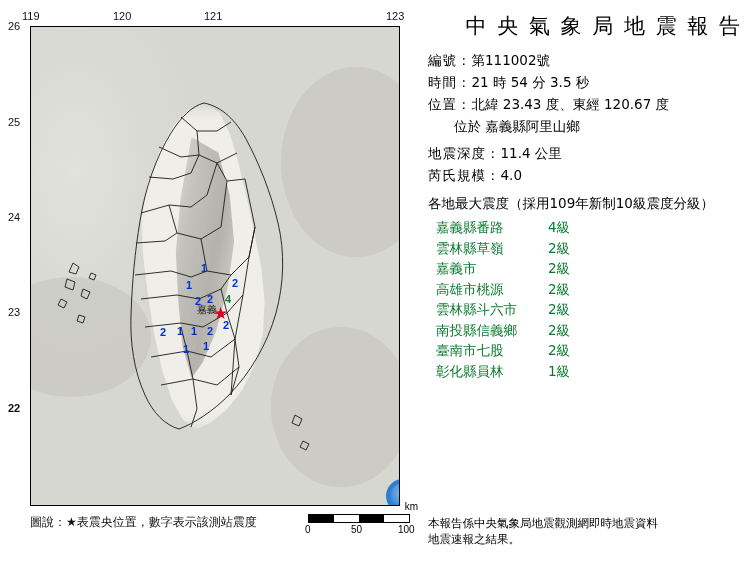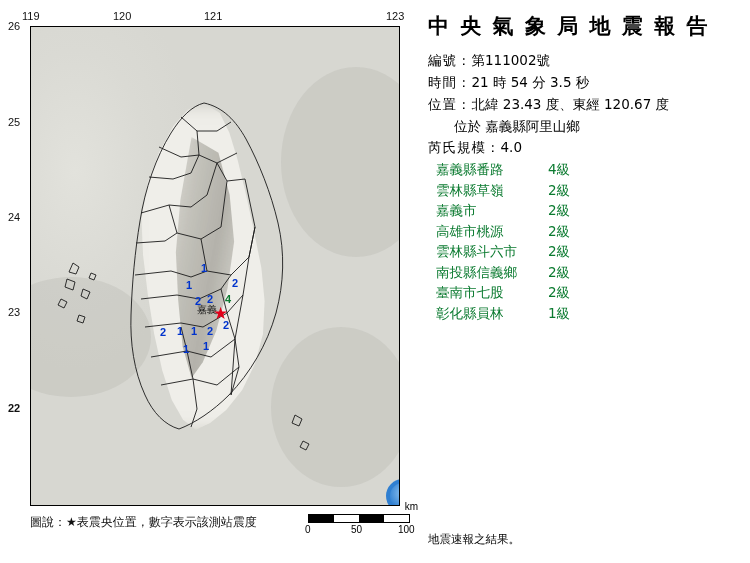--- a/index.html
+++ b/index.html
@@ -90,21 +90,21 @@
   }
   #compass .n{
     position:absolute;left:0;right:0;top:3px;text-align:center;color:#fff;font-size:9px;font-weight:bold;
   }
   
   #report{
     position:absolute;left:428px;top:10px;width:314px;height:545px;
     font-family:"DejaVu Sans", sans-serif;color:#000;
   }
   #report-title{
-    font-size:21px;font-weight:bold;letter-spacing:2px;margin:2px 0 10px 0;
+    font-size:21px;font-weight:normal;letter-spacing:2px;margin:2px 0 10px 0;text-align:right;
   }
   .row{font-size:13.5px;line-height:21px;margin:1px 0;white-space:nowrap;}
   .row .lbl{letter-spacing:1px;}
   .sub{font-size:13.5px;line-height:20px;margin-left:26px;white-space:nowrap;}
   #maxint-head{font-size:13.5px;margin-top:9px;margin-bottom:4px;white-space:nowrap;}
   .int-row{font-size:13.5px;line-height:20.5px;color:#0a7a2f;margin-left:8px;white-space:nowrap;}
   .int-row .place{display:inline-block;width:112px;}
   #footnote{
     position:absolute;left:0;bottom:8px;font-size:11.5px;line-height:16px;color:#000;
   }
@@ -230,24 +230,28 @@
     <span class="lbl">編號：</span><span>第111002號</span>
   </div>
   <div class="row">
     <span class="lbl">時間：</span><span>21 時 54 分 3.5 秒</span>
   </div>
   <div class="row">
     <span class="lbl">位置：</span><span>北緯 23.43 度、東經 120.67 度</span>
   </div>
   <div class="sub">位於 嘉義縣阿里山鄉</div>
 
+  <div class="row" style="margin-top:7px;">
+    <span class="lbl">地震深度：</span><span>11.4 公里</span>
+  </div>
   <div class="row">
     <span class="lbl">芮氏規模：</span><span>4.0</span>
   </div>
 
+  <div id="maxint-head">各地最大震度（採用109年新制10級震度分級）</div>
 
   <div class="int-row">
     <span class="place">嘉義縣番路</span><span>4級</span>
   </div>
   <div class="int-row">
     <span class="place">雲林縣草嶺</span><span>2級</span>
   </div>
   <div class="int-row">
     <span class="place">嘉義市</span><span>2級</span>
   </div>
@@ -261,15 +265,16 @@
     <span class="place">南投縣信義鄉</span><span>2級</span>
   </div>
   <div class="int-row">
     <span class="place">臺南市七股</span><span>2級</span>
   </div>
   <div class="int-row">
     <span class="place">彰化縣員林</span><span>1級</span>
   </div>
 
   <div id="footnote">
+    <div>本報告係中央氣象局地震觀測網即時地震資料</div>
     <div>地震速報之結果。</div>
   </div>
 </div>
 
 </body></html>

